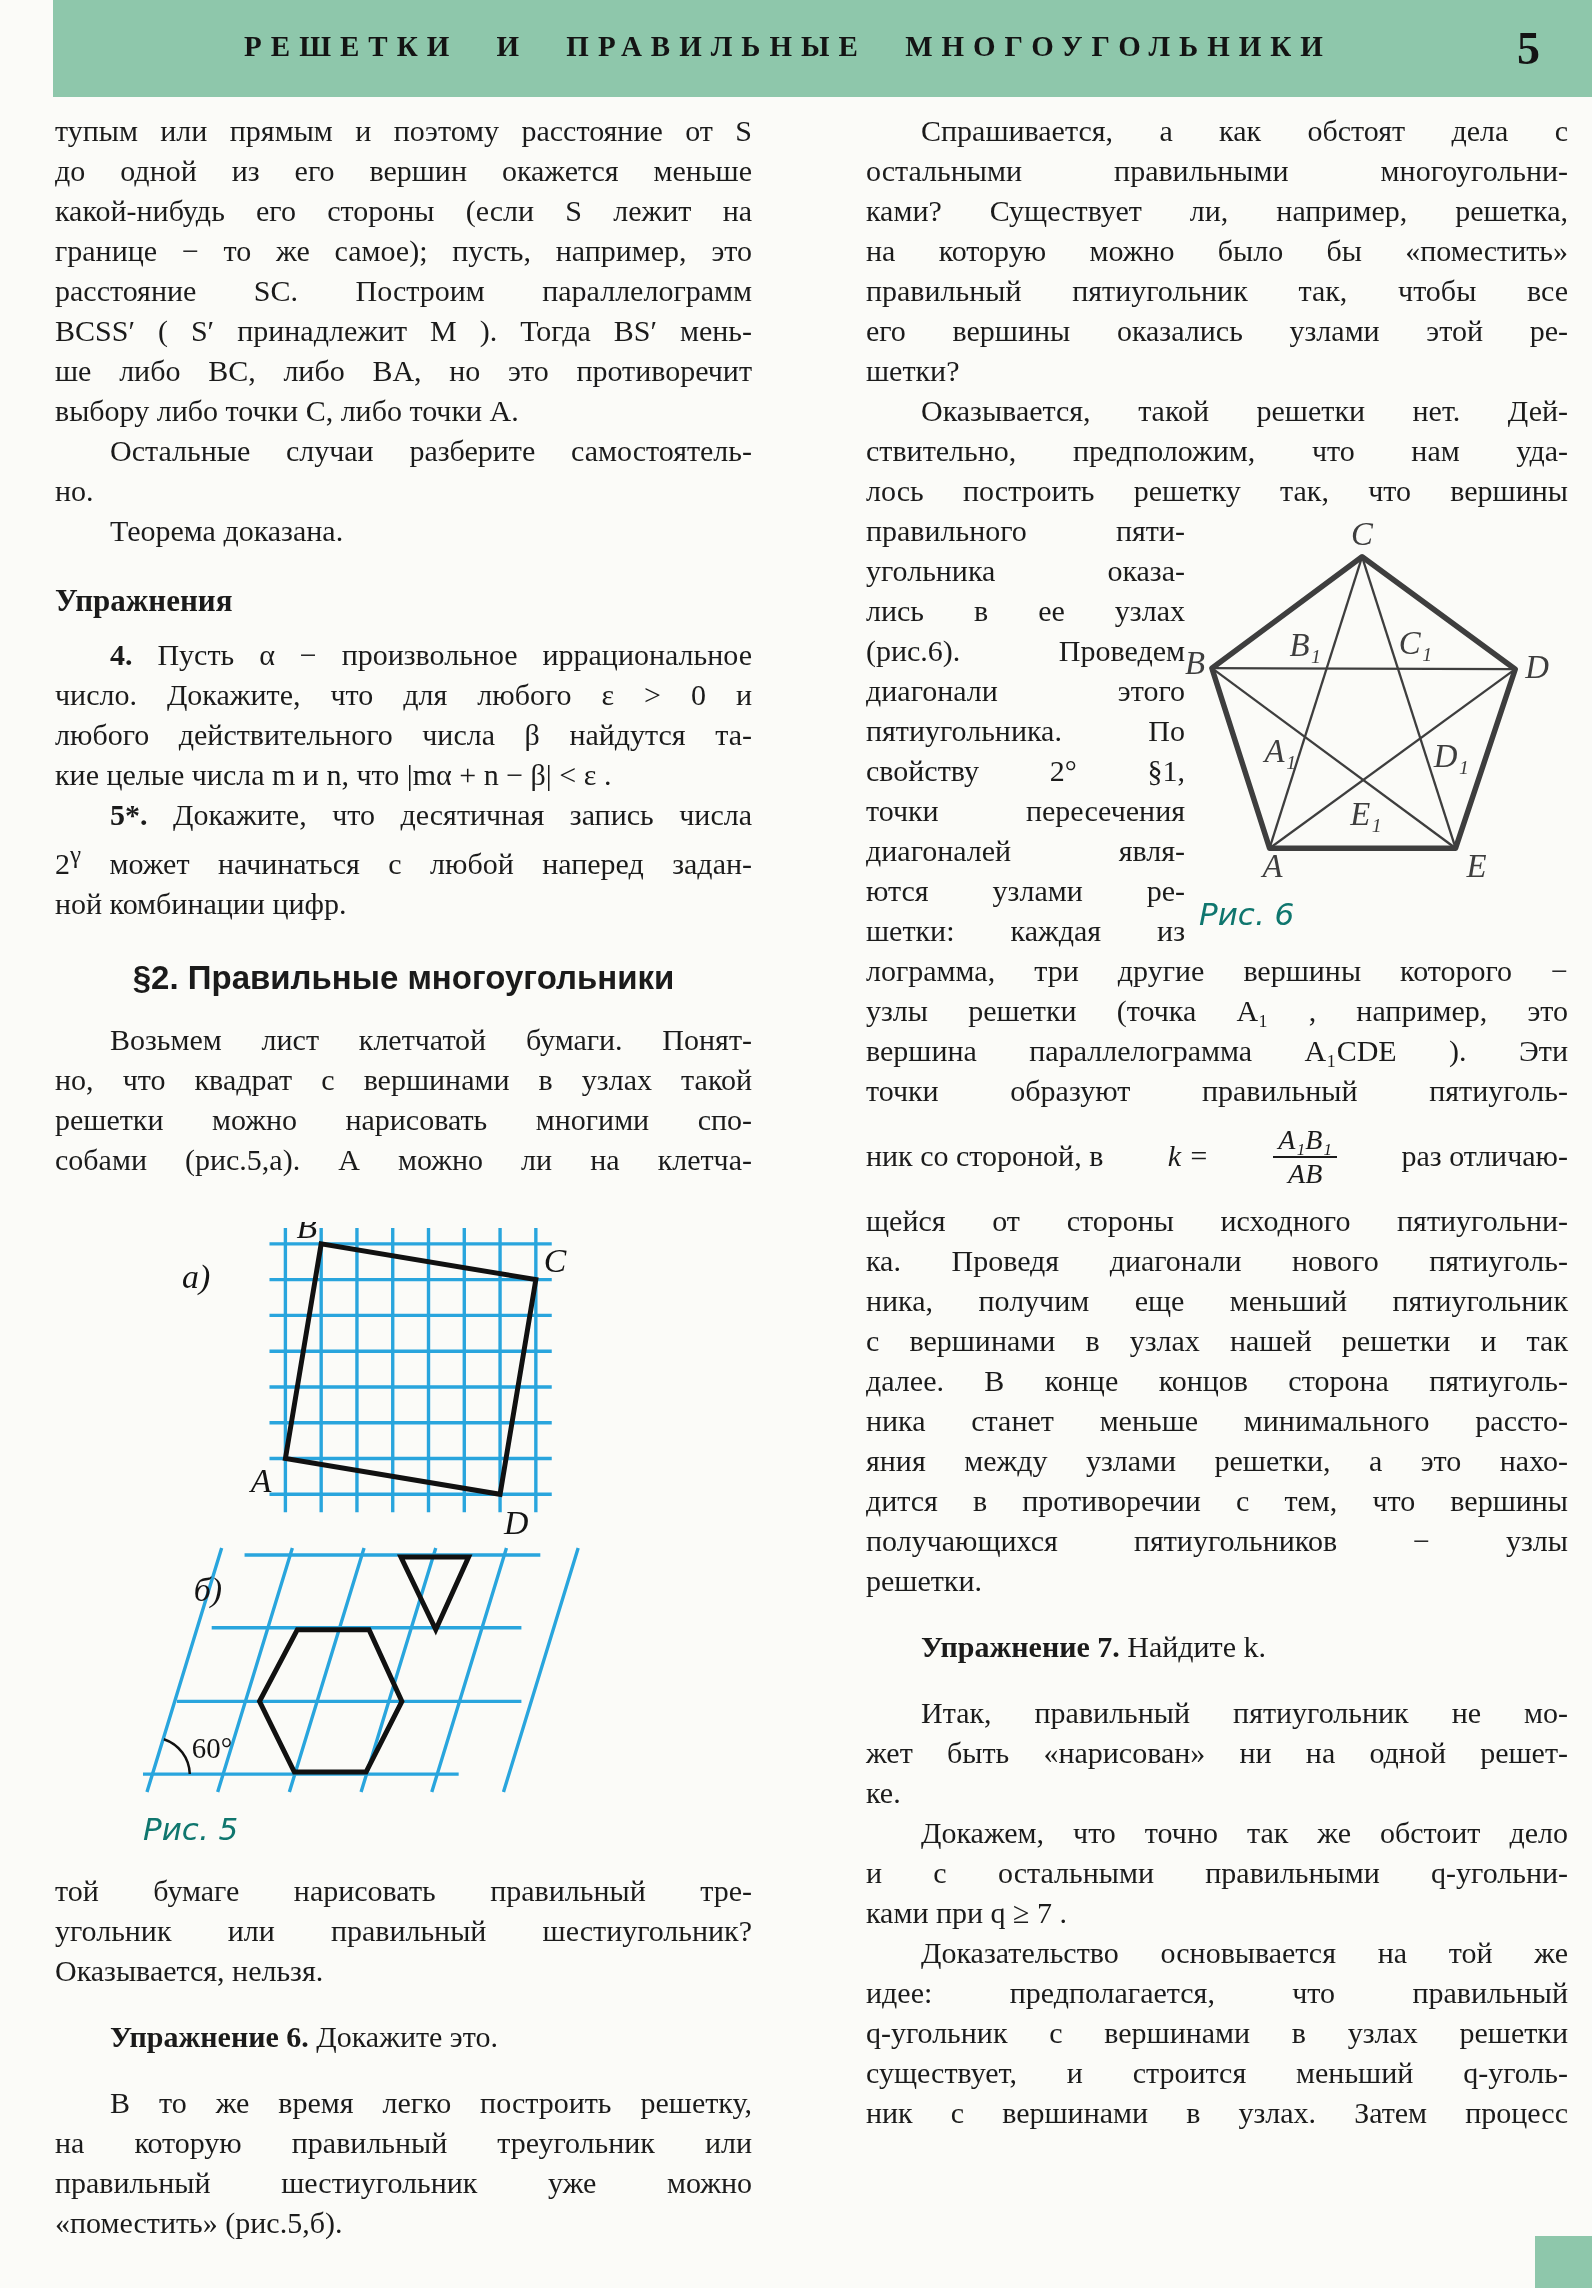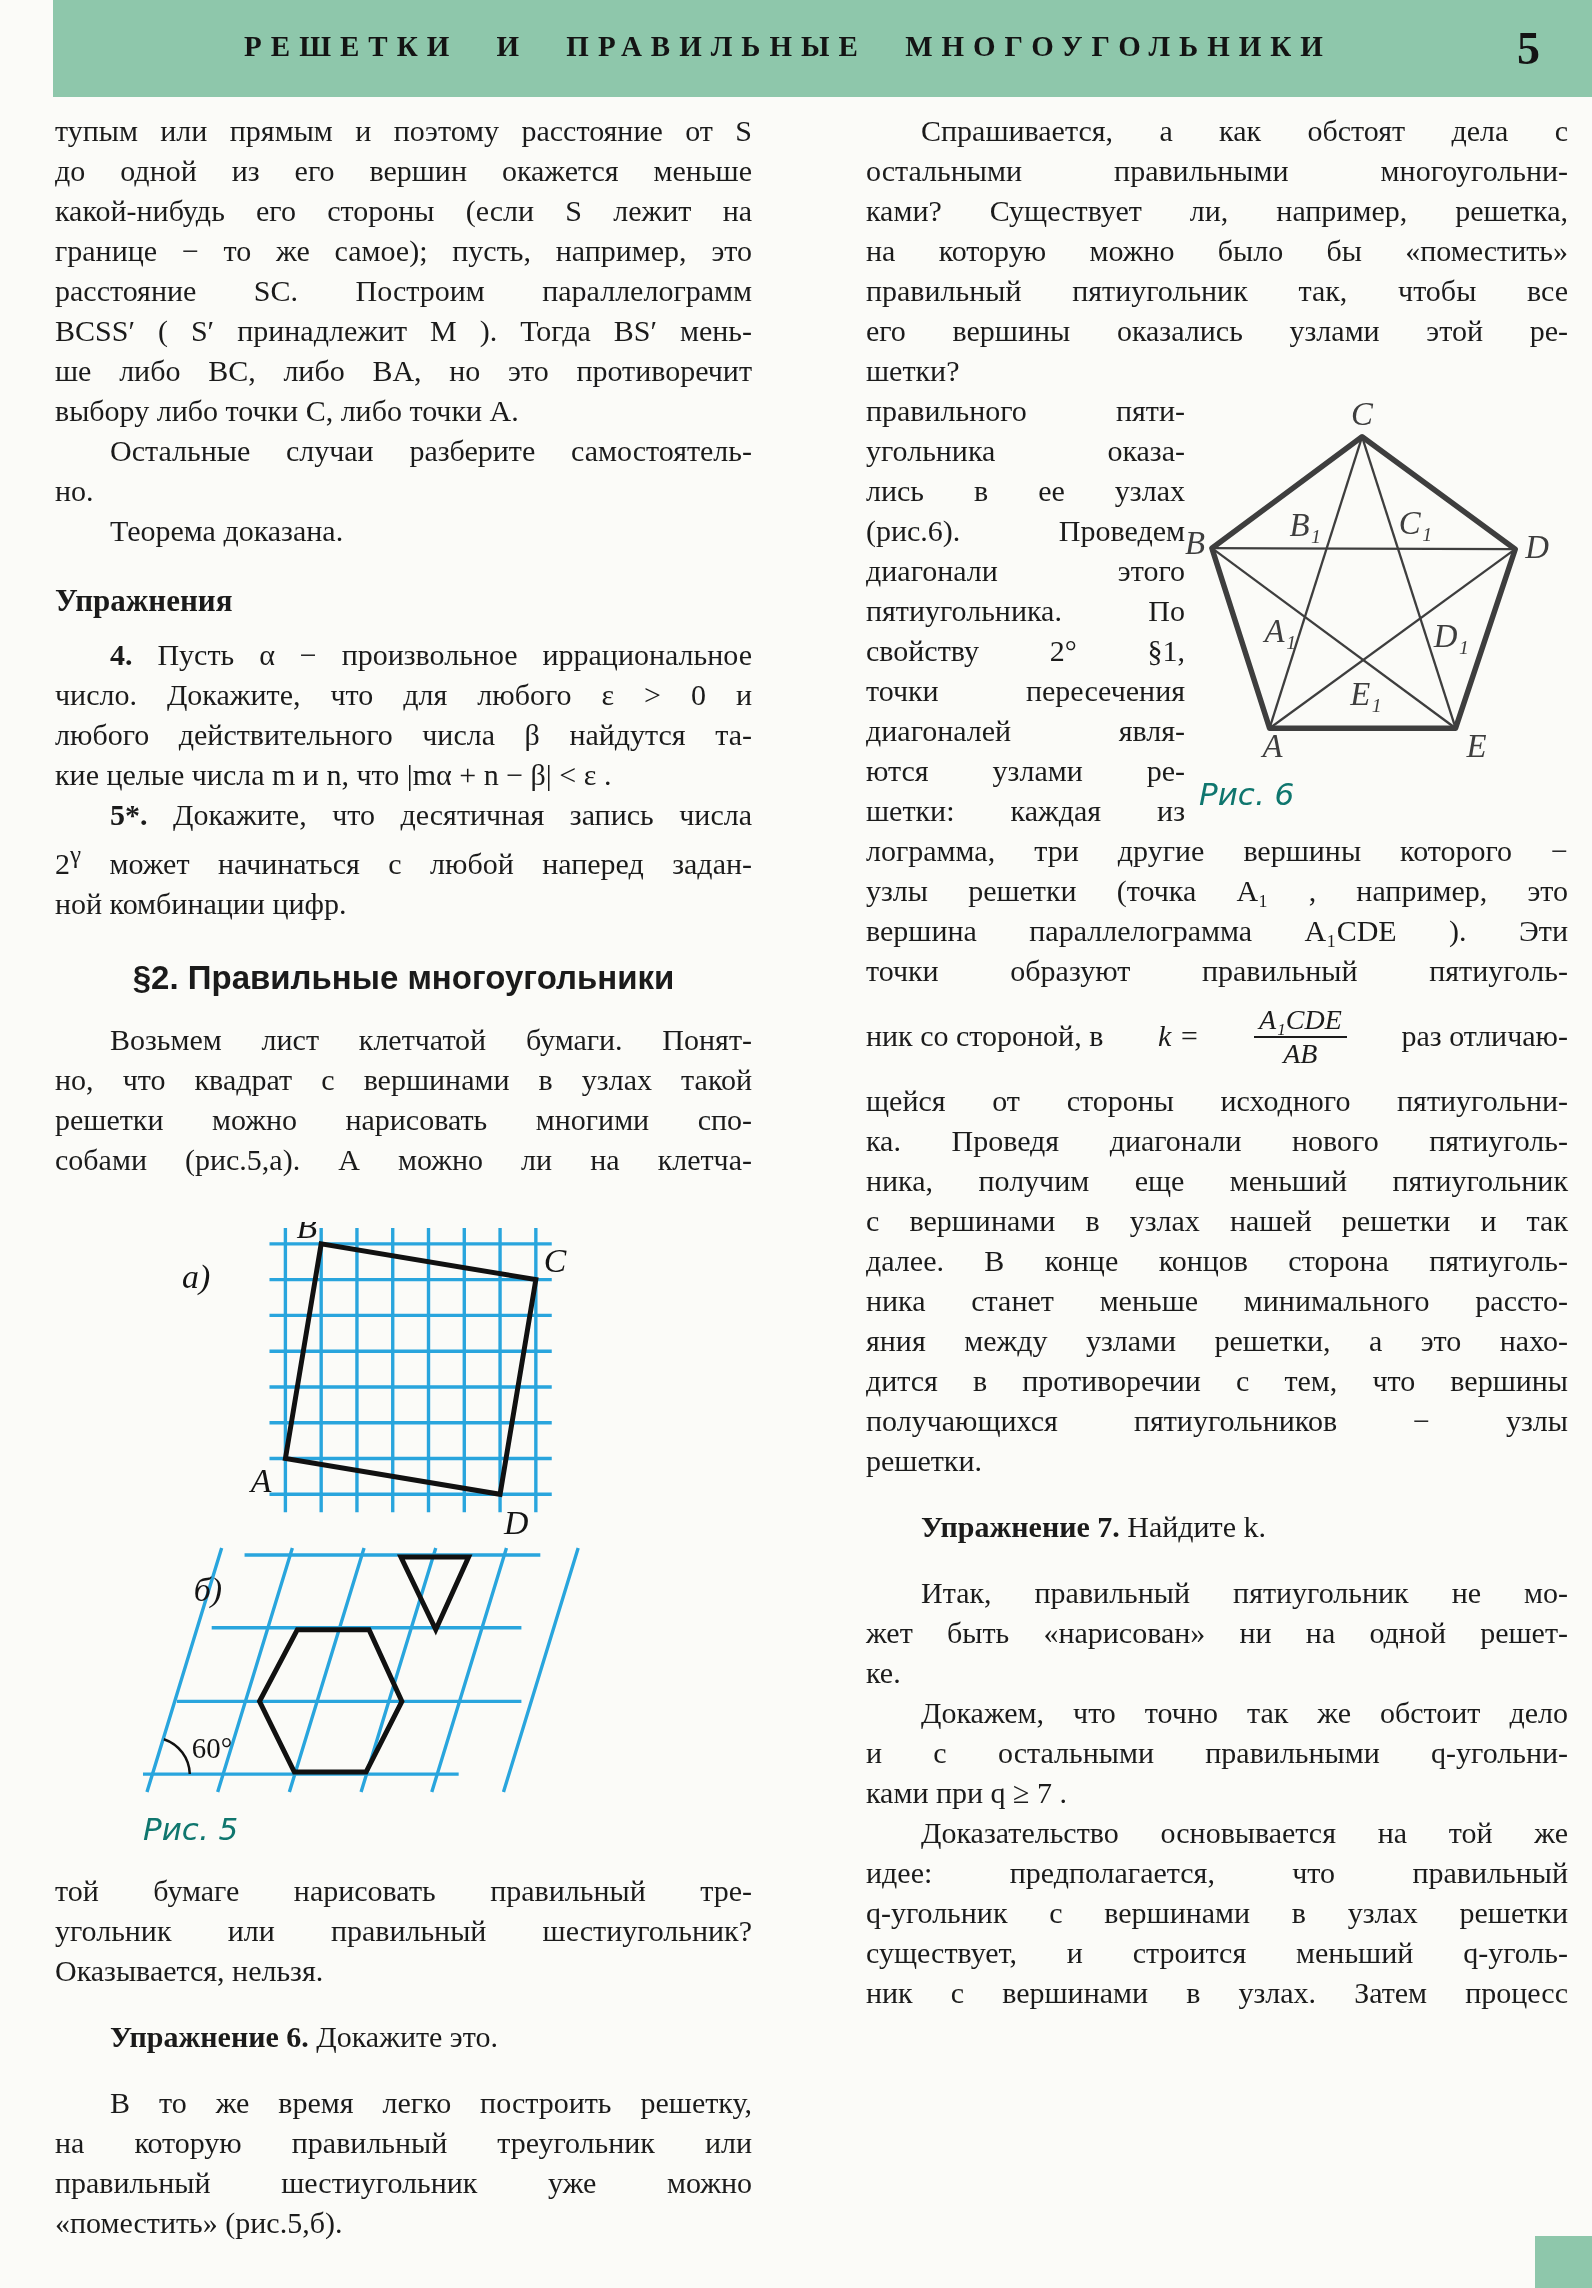--- a/index.html
+++ b/index.html
@@ -156,20 +156,25 @@
 <div class="col col-right">
 
   <div class="para ind endl">
       <div class="ln">Спрашивается, а как обстоят дела с</div>
       <div class="ln">остальными правильными многоугольни-</div>
       <div class="ln">ками? Существует ли, например, решетка,</div>
       <div class="ln">на которую можно было бы «поместить»</div>
       <div class="ln">правильный пятиугольник так, чтобы все</div>
       <div class="ln">его вершины оказались узлами этой ре-</div>
       <div class="ln">шетки?</div>
+    </div>
+  <div class="para ind">
+      <div class="ln">Оказывается, такой решетки нет. Дей-</div>
+      <div class="ln">ствительно, предположим, что нам уда-</div>
+      <div class="ln">лось построить решетку так, что вершины</div>
     </div>
 
   <div class="fig6wrap">
     <svg width="383" height="373" viewBox="0 0 385 375" style="font-size:30.5px">
       <path class="pent-diag" d="M27 152 L332 153"></path>
       <path class="pent-diag" d="M85 333 L178 40"></path>
       <path class="pent-diag" d="M85 333 L332 153"></path>
       <path class="pent-diag" d="M27 152 L272 333"></path>
       <path class="pent-diag" d="M178 40 L272 333"></path>
       <path class="pent-side" d="M178 40 L27 152 L85 333 L272 333 L332 153 Z"></path>
@@ -205,21 +210,21 @@
       <div class="ln">лограмма, три другие вершины которого −</div>
       <div class="ln">узлы решетки (точка A₁ , например, это</div>
       <div class="ln">вершина параллелограмма A₁CDE ). Эти</div>
       <div class="ln">точки образуют правильный пятиуголь-</div>
     </div>
 
   <div class="formula-line">
     <span>ник со стороной, в</span>
     <span class="kvar">k =</span>
     <span class="frac">
-      <span class="num">A₁CDE</span>
+      <span class="num">A₁B₁</span>
       <span class="den">AB</span>
     </span>
     <span>раз отличаю-</span>
   </div>
 
   <div class="para endl">
       <div class="ln">щейся от стороны исходного пятиугольни-</div>
       <div class="ln">ка. Проведя диагонали нового пятиуголь-</div>
       <div class="ln">ника, получим еще меньший пятиугольник</div>
       <div class="ln">с вершинами в узлах нашей решетки и так</div>

